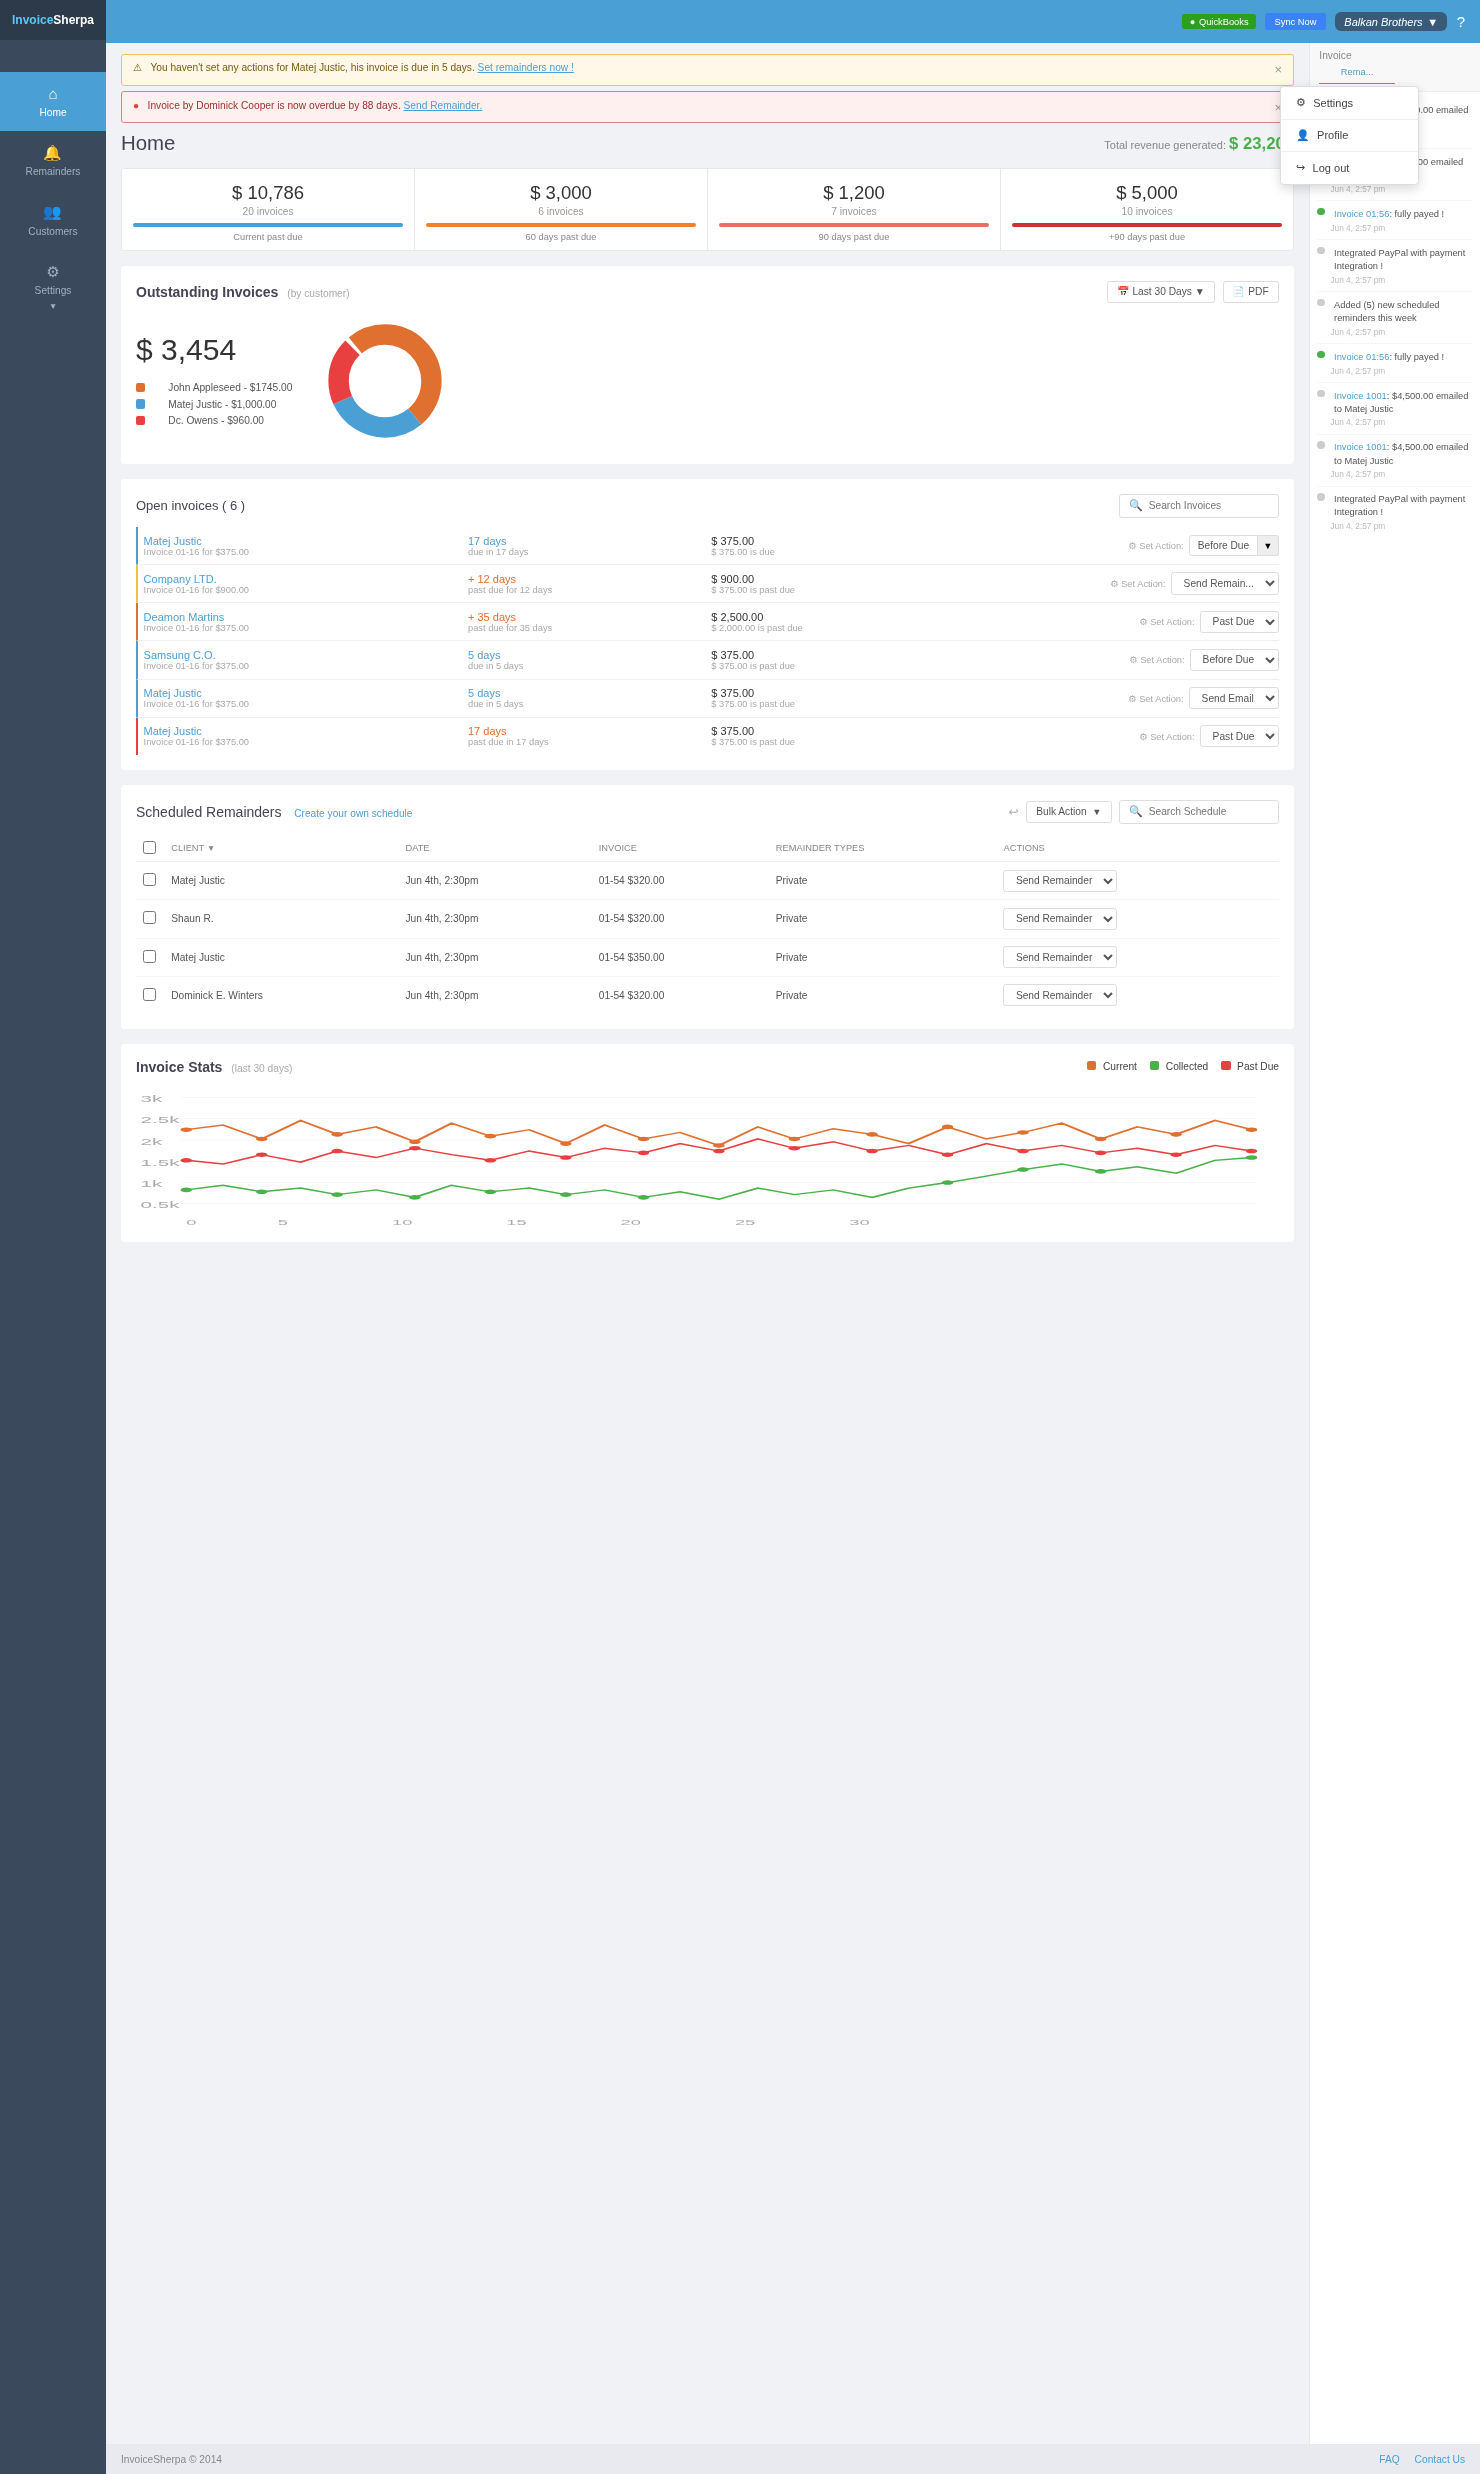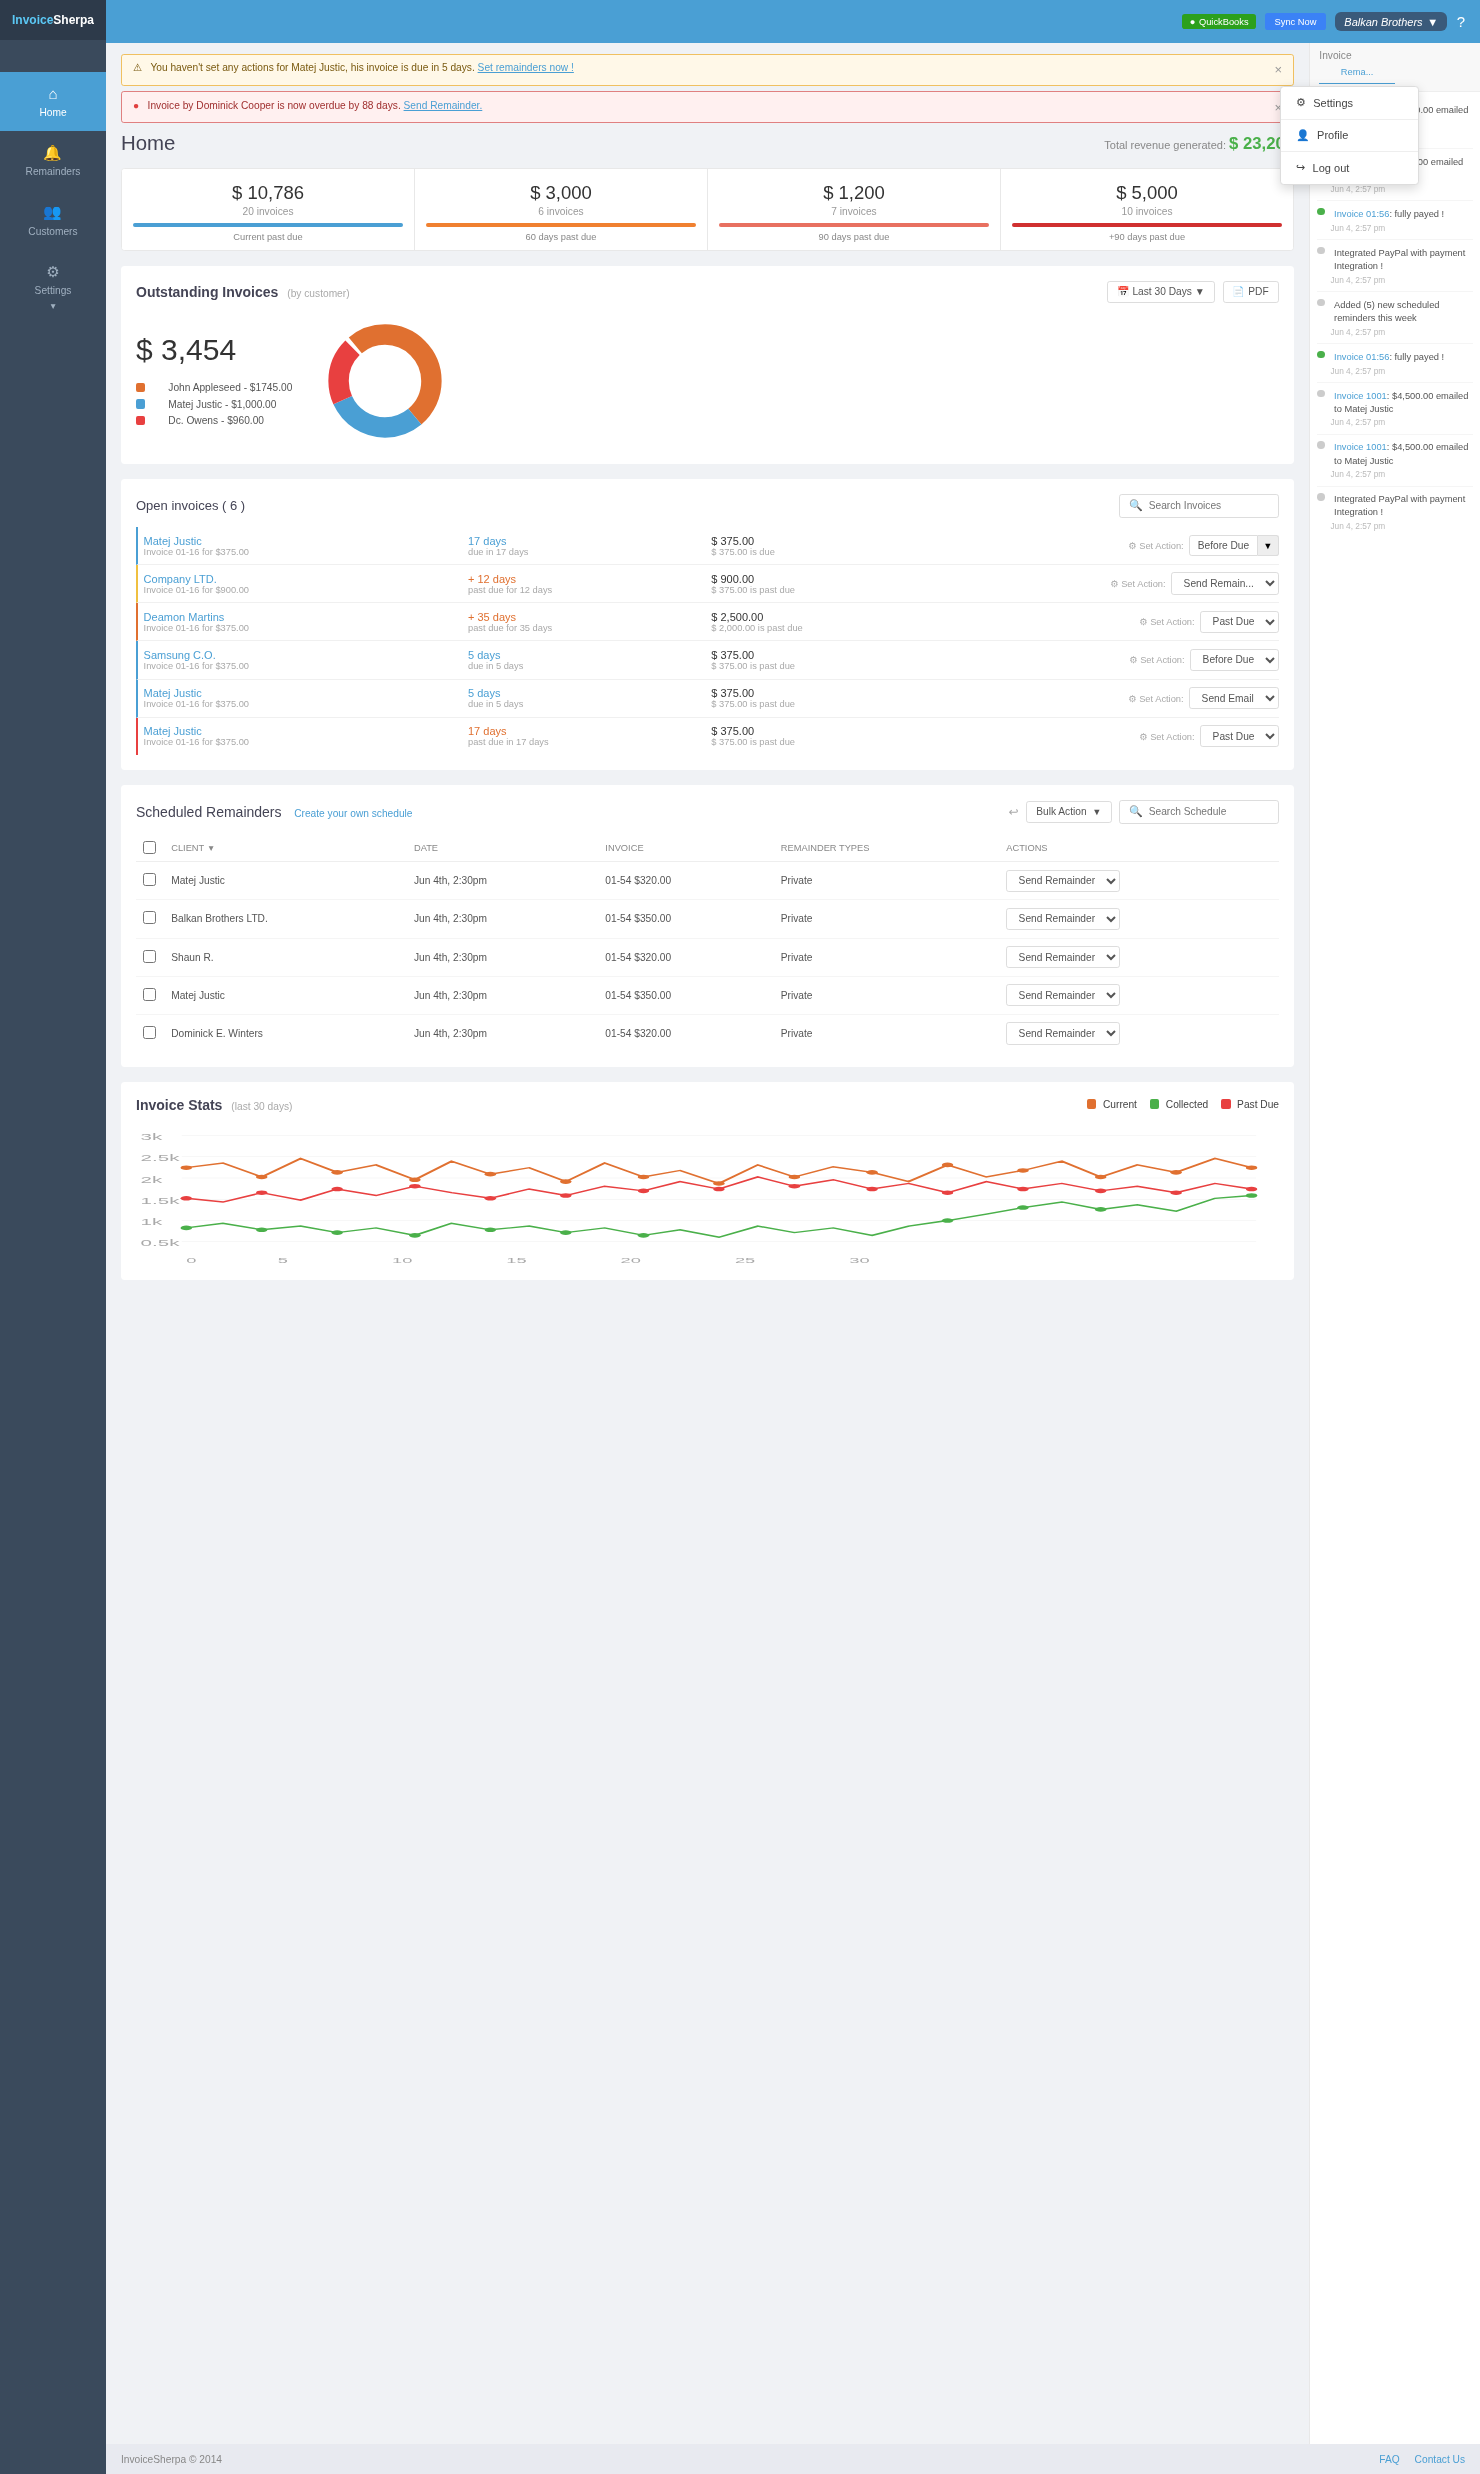--- a/index.html
+++ b/index.html
@@ -490,28 +490,20 @@
                 <th><span>REMAINDER TYPES</span></th>
                 <th><span>ACTIONS</span></th>
               </tr>
             </thead>
             <tbody>
               <tr>
                 <td class="checkbox-cell"><input type="checkbox" style=""></td>
                 <td>Matej Justic</td>
                 <td>Jun 4th, 2:30pm</td>
                 <td>01-54  $320.00</td>
-                <td>Private</td>
-                <td><select class="send-rem-select"><option>Send Remainder</option></select></td>
-              </tr>
-              <tr>
-                <td class="checkbox-cell"><input type="checkbox" style=""></td>
-                <td>Balkan Brothers LTD.</td>
-                <td>Jun 4th, 2:30pm</td>
-                <td>01-54  $350.00</td>
                 <td>Private</td>
                 <td><select class="send-rem-select"><option>Send Remainder</option></select></td>
               </tr>
               <tr>
                 <td class="checkbox-cell"><input type="checkbox" style=""></td>
                 <td>Shaun R.</td>
                 <td>Jun 4th, 2:30pm</td>
                 <td>01-54  $320.00</td>
                 <td>Private</td>
                 <td><select class="send-rem-select"><option>Send Remainder</option></select></td>

